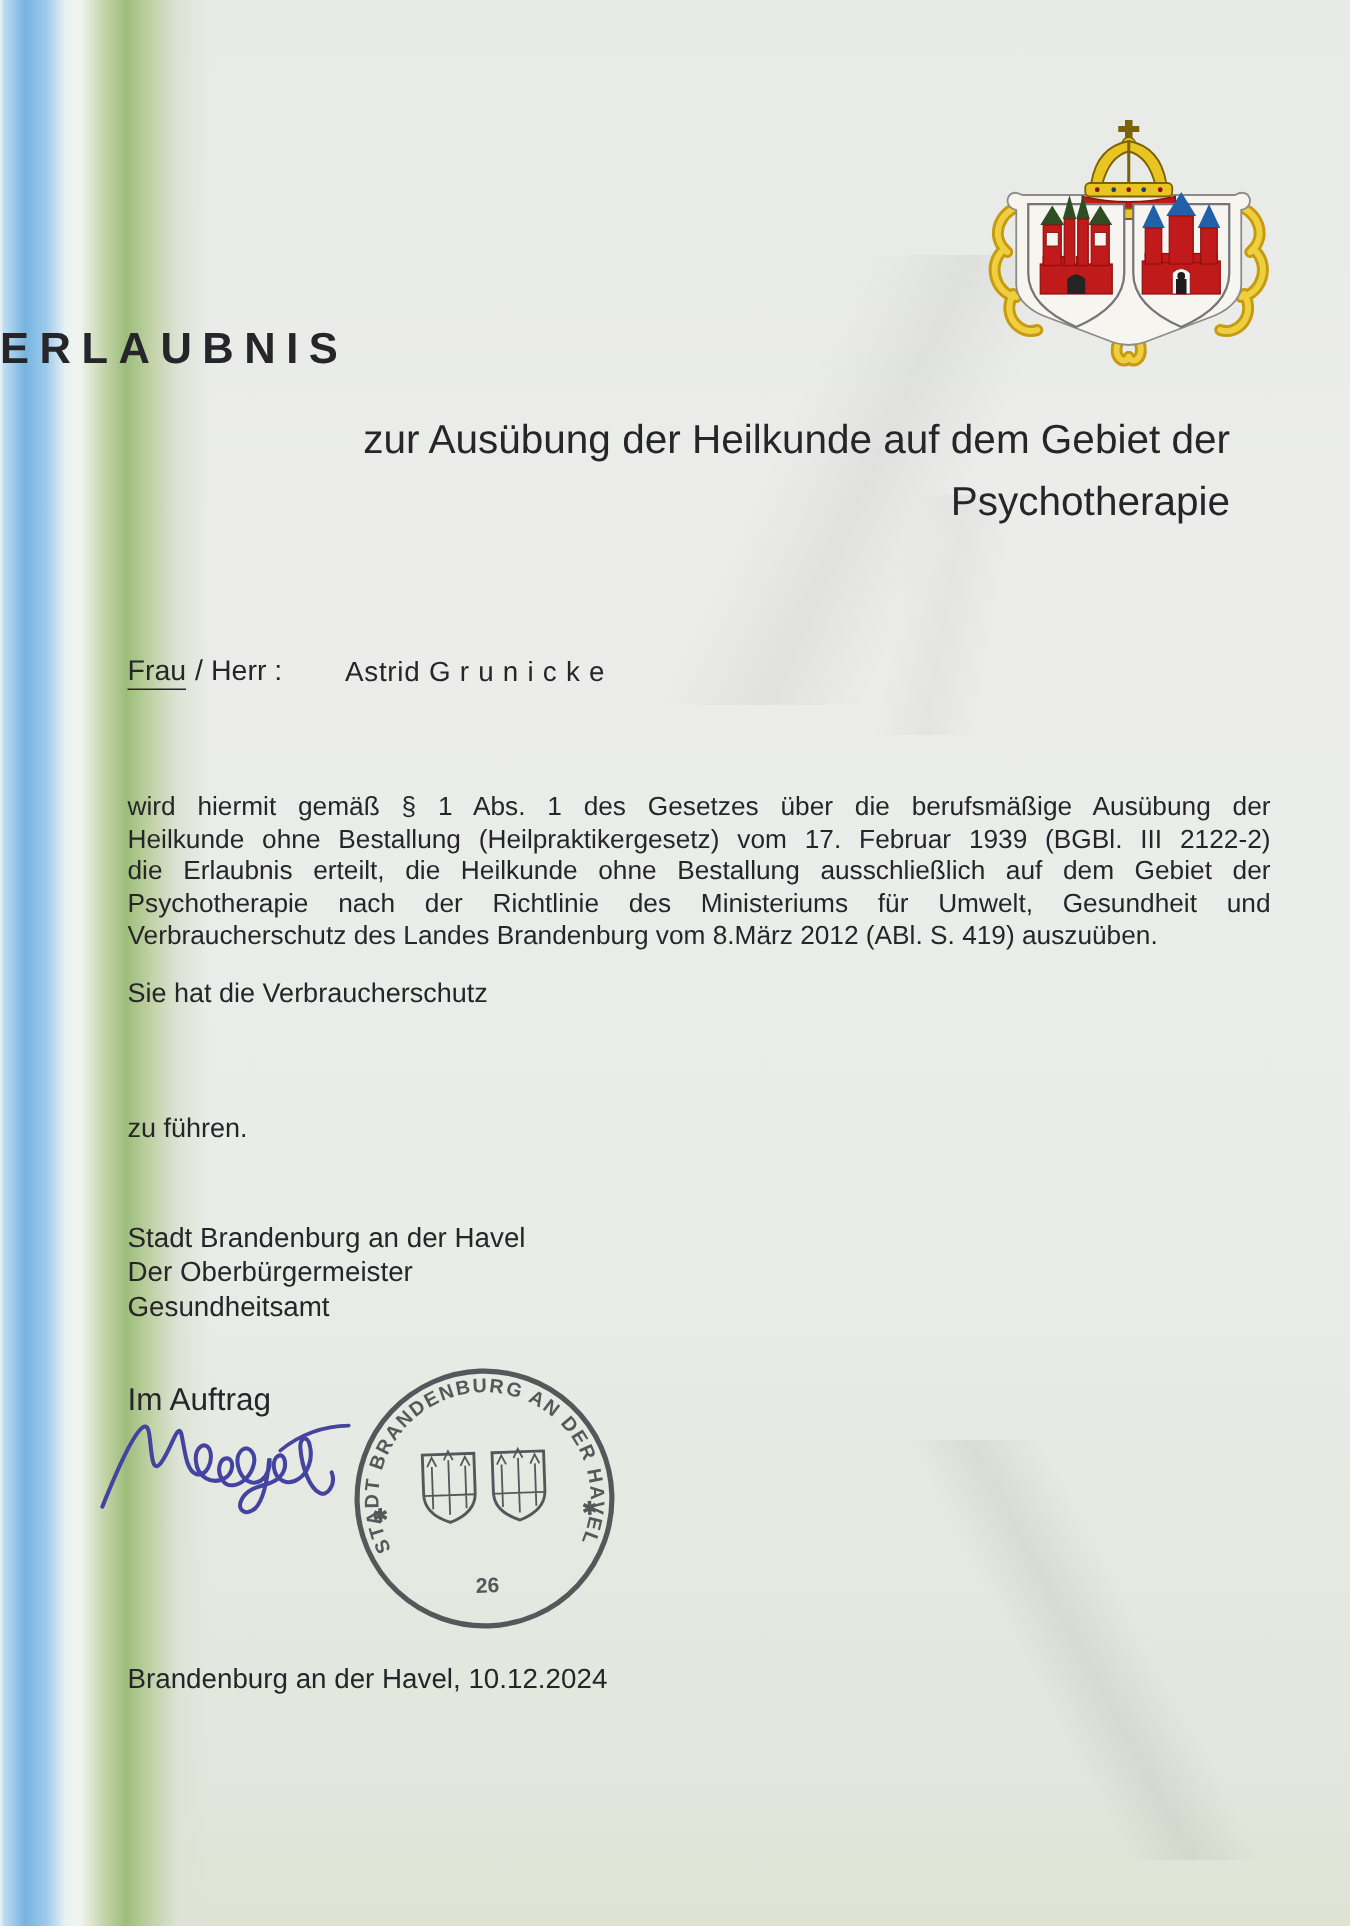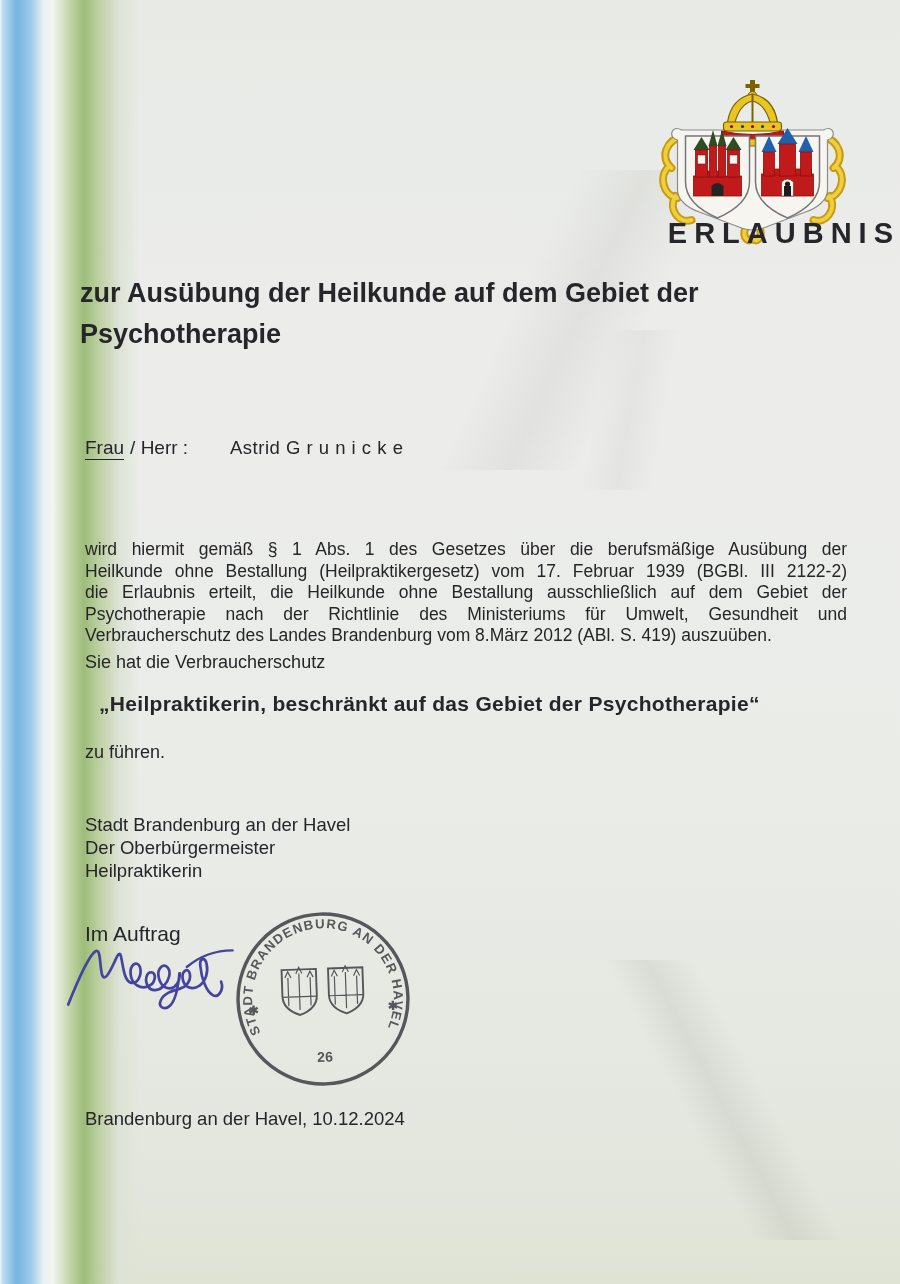--- a/index.html
+++ b/index.html
@@ -24,40 +24,40 @@
     background:linear-gradient(115deg, transparent 42%, rgba(115,115,105,0.09) 51%, transparent 60%); }
   .crease2 { left:520px; top:960px; width:380px; height:280px;
     background:linear-gradient(62deg, transparent 44%, rgba(100,100,95,0.10) 52%, transparent 61%); }
   .crease3 { left:380px; top:330px; width:480px; height:160px;
     background:linear-gradient(100deg, transparent 45%, rgba(120,120,112,0.07) 52%, transparent 59%); }
 
   .abs { position:absolute; }
 
   .crest-svg { left:645px; top:78px; width:215px; height:175px; }
 
-  .doc-title { left:0; right:0; top:217px; text-align:right;
+  .doc-title { left:0; right:0; top:217px; text-align:left;
     font-size:29px; font-weight:bold; letter-spacing:7px; }
-  .doc-subtitle { left:80px; top:273px; width:740px; text-align:left;
-    font-size:27px; font-weight:bold; line-height:1.5; }
+  .doc-subtitle { left:80px; top:273px; width:740px; text-align:right;
+    font-size:27px; font-weight:normal; line-height:1.5; }
 
   .row { height:28px; }
   .row-name  { left:85px; top:409px; width:740px; }
   .row-birth { left:85px; top:452px; width:740px; }
   .row .in-row { position:absolute; top:0; white-space:nowrap;margin-top:28px; }
   .lbl { font-size:19px; }
   .u { border-bottom:1.7px solid #26262a; padding-bottom:1px; }
   .sal-rest { margin-left:6px; }
   .pos-name  { left:145px; }
   .pos-date  { left:145px; }
   .pos-inlbl { left:443px; }
   .pos-place { left:478px; }
   .person-name { font-size:18.5px; font-weight:normal; letter-spacing:0.5px; }
   .val { font-size:18.5px; }
 
-  .grant { left:85px; top:527px; width:762px; font-size:17.5px; line-height:21.6px;margin-top:12px; }
+  .grant { left:85px; top:527px; width:762px; font-size:17.5px; line-height:21.6px; }
   .jline { text-align:justify; text-align-last:justify; }
   .jline.last { text-align-last:left; }
 
   .pre-title  { left:85px;  top:652px; font-size:18px; }
   .prof-title { left:99px;  top:692px; width:756px; font-size:21px; font-weight:bold; letter-spacing:0.3px; }
   .post-title { left:85px;  top:742px; font-size:18px; }
 
   .issuer { left:85px; top:813px; font-size:18.5px; line-height:23px; }
   .on-behalf { left:85px; top:922px; font-size:21px; }
 
@@ -177,27 +177,26 @@
 
   <div class="abs grant">
     <div class="jline">wird hiermit gemäß § 1 Abs. 1 des Gesetzes über die berufsmäßige Ausübung der</div>
     <div class="jline">Heilkunde ohne Bestallung (Heilpraktikergesetz) vom 17. Februar 1939 (BGBl. III 2122-2)</div>
     <div class="jline">die Erlaubnis erteilt, die Heilkunde ohne Bestallung ausschließlich auf dem Gebiet der</div>
     <div class="jline">Psychotherapie nach der Richtlinie des Ministeriums für Umwelt, Gesundheit und</div>
     <div class="jline last">Verbraucherschutz des Landes Brandenburg vom 8.März 2012 (ABl. S. 419) auszuüben.</div>
   </div>
 
   <div class="abs pre-title">Sie hat die Verbraucherschutz</div>
-  <div class="abs prof-title">„Heilpraktikerin, beschränkt auf das Gebiet der Psychotherapie“</div>
   <div class="abs post-title">zu führen.</div>
 
   <div class="abs issuer">
     <div>Stadt Brandenburg an der Havel</div>
     <div>Der Oberbürgermeister</div>
-    <div>Heilpraktikerin</div>
+    <div>Gesundheitsamt</div>
   </div>
   <div class="abs on-behalf">Im Auftrag</div>
 
   <svg class="abs signature-svg" viewBox="0 0 175 75">
     <g fill="none" stroke="#4444a0" stroke-width="2.6" stroke-linecap="round">
       <path d="M6,62 C14,42 25,16 32,11 C37,8 36,20 38,31 C40,43 46,31 51,20 C54,13 56,11 57,17 C59,27 60,39 66,41 C73,43 77,33 75,26 C72,19 65,24 66,33 C67,43 76,48 84,44 C90,41 91,32 86,31 C81,31 79,39 83,45 C86,50 93,49 98,44 C103,39 105,31 102,27 C98,21 91,27 93,36 C95,45 102,49 108,45 C112,42 114,36 113,31 C112,43 110,57 104,63 C99,68 92,65 95,58 C98,51 106,49 113,47 C119,45 124,40 123,33 C122,26 115,29 116,37 C117,45 125,49 132,44 C138,40 141,31 139,23 C138,16 132,17 133,25 C134,37 139,50 145,53 C150,56 156,48 153,40"></path>
       <path d="M120,26 C132,16 148,10 164,10" stroke-width="2.3"></path>
     </g>
   </svg>
 

